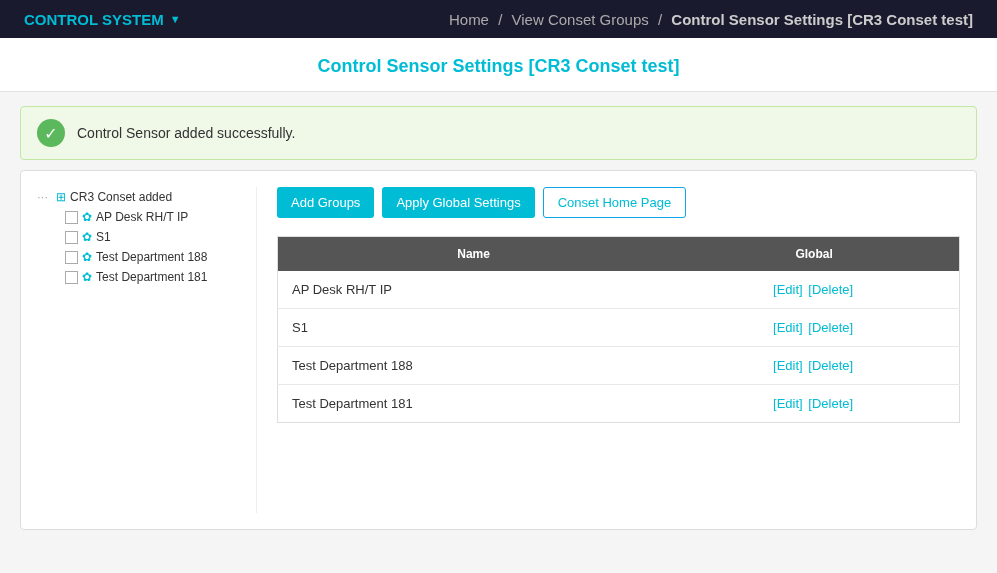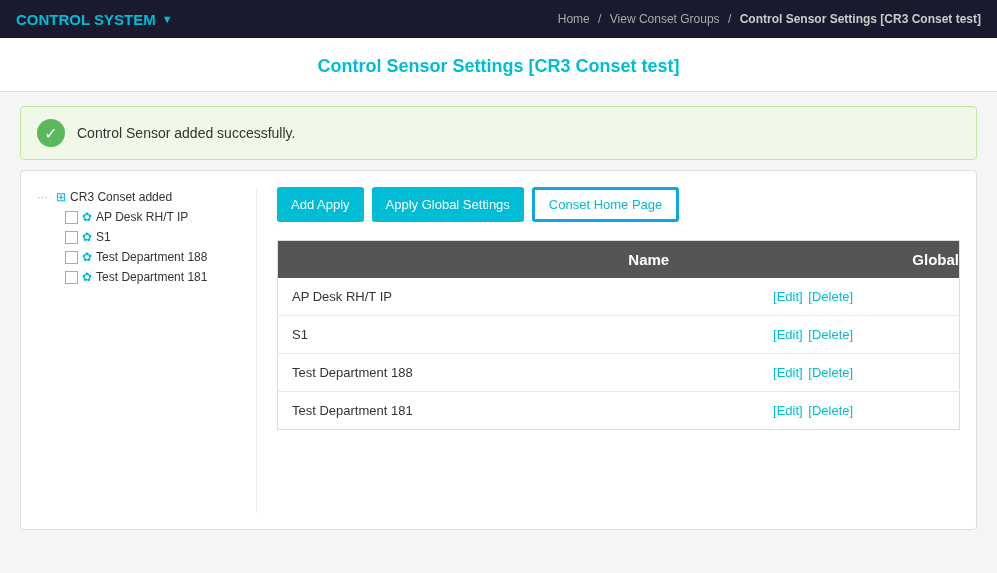--- a/index.html
+++ b/index.html
@@ -4,33 +4,33 @@
   <style>
     * { box-sizing: border-box; margin: 0; padding: 0; }
     body { font-family: Arial, sans-serif; font-size: 13px; background: #f5f5f5; color: #333; }
 
     
     .header {
       background: #1a1a2e;
       display: flex;
       align-items: center;
       justify-content: space-between;
-      padding: 0 16px;
+      padding: 0 24px;
       height: 38px;
     }
     .header-brand {
       color: #00bcd4;
       font-weight: bold;
       font-size: 15px;
       display: flex;
       align-items: center;
       gap: 6px;
     }
     .header-brand .chevron { color: #00bcd4; font-size: 11px; }
-    .breadcrumb { color: #aaa; font-size: 12px; }
+    .breadcrumb { color: #aaa; font-size: 15px; }
     .breadcrumb a { color: #aaa; text-decoration: none; }
     .breadcrumb .separator { margin: 0 5px; }
     .breadcrumb .current { color: #ccc; font-weight: bold; }
 
     
     .page-title-bar {
       background: #fff;
       text-align: center;
       padding: 18px 0 14px;
       border-bottom: 1px solid #e0e0e0;
@@ -129,42 +129,42 @@
       border: none;
       padding: 7px 14px;
       border-radius: 3px;
       font-size: 13px;
       cursor: pointer;
       font-weight: normal;
     }
     .btn-outline {
       background: white;
       color: #00bcd4;
-      border: 3px solid #0ea5e9;
+      border: 1px solid #0ea5e9;
       padding: 7px 14px;
       border-radius: 3px;
       font-size: 13px;
       cursor: pointer;
     }
 
     
     .sensor-table {
       width: 100%;
       border-collapse: collapse;
       border: 1px solid #ddd;
     }
     .sensor-table thead tr {
       background: #555;
       color: #fff;
     }
     .sensor-table thead th {
       padding: 10px 0;
-      text-align: right;
+      text-align: center;
       font-weight: bold;
-      font-size: 15px;
+      font-size: 12px;
     }
     .sensor-table tbody tr {
       border-bottom: 1px solid #e8e8e8;
       background: #fff;
     }
     .sensor-table tbody tr:last-child { border-bottom: none; }
     .sensor-table tbody td {
       padding: 11px 14px;
       font-size: 13px;
       color: #333;
@@ -233,21 +233,21 @@
       <div class="tree-item">
         <div class="tree-checkbox"></div>
         <span class="sensor-icon"></span>
         <span class="tree-item-label">Test Department 181</span>
       </div>
     </div>
   </div>
 
   <div class="right-panel">
     <div class="action-buttons">
-      <button class="btn-cyan">Add Apply</button>
+      <button class="btn-cyan">Add Groups</button>
       <button class="btn-cyan">Apply Global Settings</button>
       <button class="btn-outline">Conset Home Page</button>
     </div>
 
     <table class="sensor-table">
       <thead>
         <tr>
           <th>Name</th>
           <th>Global</th>
         </tr>

